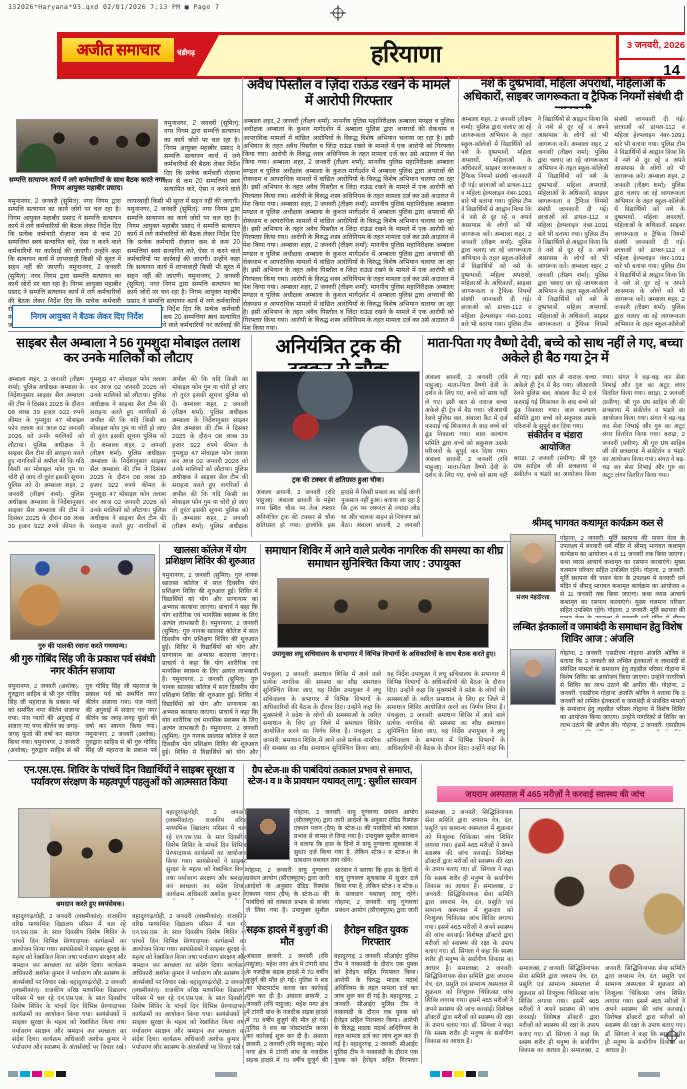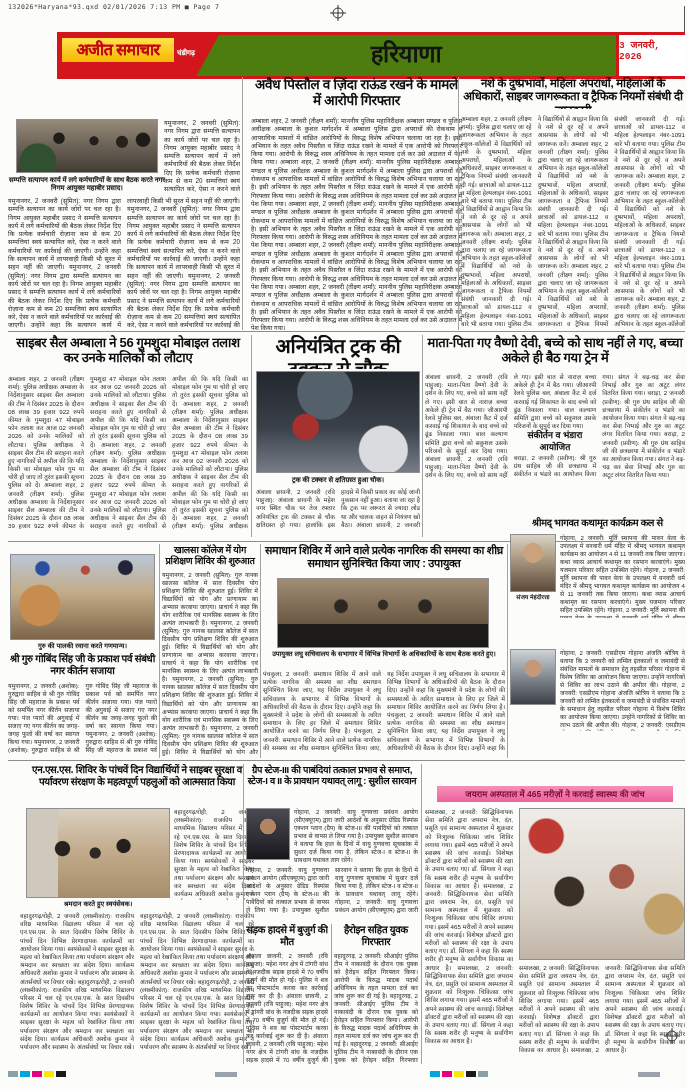--- a/index.html
+++ b/index.html
@@ -8,35 +8,35 @@
   
   .print-line{position:absolute;left:8px;top:3px;font-family:"DejaVu Sans Mono",monospace;
         font-size:6.5px;color:#3a3a3a;letter-spacing:.4px;}
   .regmark{position:absolute;}
   .black-square{position:absolute;left:672px;top:42px;width:10px;height:10px;background:#111;}
   .edge-line{position:absolute;left:684px;top:6px;width:1px;height:34px;background:#555;}
   .cmyk{position:absolute;top:1071px;display:flex;gap:2px;}
   .cmyk i{display:block;width:10px;height:6px;}
   .dash{position:absolute;top:1072px;width:22px;height:5px;background:#9aa3ab;}
   
-  .masthead{position:absolute;left:57px;top:32px;width:628px;height:41px;background:#4d7c0f;
+  .masthead{position:absolute;left:57px;top:32px;width:628px;height:41px;background:#fef9c3;
         border-top:3px solid #d3161c;border-bottom:3px solid #d3161c;overflow:hidden;}
   .mh-flag{position:absolute;left:0;top:0;width:162px;height:100%;background:#d3161c;
         clip-path:polygon(0 0,100% 0,86% 100%,0 100%);}
   .mh-logo{position:absolute;left:5px;top:3px;width:112px;height:24px;
         background:linear-gradient(180deg,#ffe34d 0%,#f7b700 100%);
         color:#c40813;font-weight:800;font-size:16px;line-height:24px;text-align:center;
         letter-spacing:-.5px;text-shadow:0 0 0 #c40813;}
   .mh-edition{position:absolute;left:120px;top:13px;color:#fff;font-size:7px;font-weight:700;}
   .mh-section{position:absolute;left:150px;right:80px;top:0;height:100%;text-align:center;
         font-size:24px;font-weight:800;color:#141414;line-height:38px;letter-spacing:-.5px;}
   .mh-datebox{position:absolute;right:0;top:0;width:66px;height:100%;background:#fff;
         border-left:3px solid #d3161c;}
-  .mh-date{color:#d3161c;font-weight:800;font-size:9.5px;text-align:left;padding-top:3px;
-        border-bottom:2.5px solid #d3161c;padding-bottom:20px;font-family:Liberation Mono, monospace;}
+  .mh-date{color:#d3161c;font-weight:800;font-size:9.5px;text-align:right;padding-top:3px;
+        border-bottom:2.5px solid #d3161c;padding-bottom:7px;}
   .mh-page{color:#111;font-weight:800;font-size:15px;text-align:right;padding:1px 5px 0 0;}
   
   .article{position:absolute;}
   .hl{font-weight:800;text-align:center;color:#0d0d0d;letter-spacing:-.3px;line-height:1.16;
         overflow:hidden;}
   .body-text{text-align:justify;color:#2b2b2b;overflow:hidden;word-break:break-word;
         line-height:1.32;}
   .cols-2{column-count:2;column-gap:6px;}
   .cols-3{column-count:3;column-gap:6px;}
   .photo{position:absolute;border:1px solid #8f8f8f;box-sizing:border-box;}
@@ -122,23 +122,24 @@
       <div class="mh-date">3 जनवरी, 2026</div>
       <div class="mh-page">14</div>
     </div>
   </div>
 
   <div class="article" style="left:8px;top:77px;width:232px;height:253px">
     <div class="photo ph-meeting1" style="left:8px;top:42px;width:142px;height:54px"></div>
     <div class="caption" style="left:0;top:99px;width:158px;height:18px;font-size:6.8px">सम्पत्ति सत्यापन कार्य में लगे कर्मचारियों के साथ बैठक करते नगर निगम आयुक्त महाबीर प्रसाद।</div>
     <div class="body-text" style="position:absolute;left:156px;top:42px;width:76px;height:74px;font-size:6.3px">यमुनानगर, 2 जनवरी (सुमित): नगर निगम द्वारा सम्पत्ति सत्यापन का कार्य जोरों पर चल रहा है। निगम आयुक्त महाबीर प्रसाद ने सम्पत्ति सत्यापन कार्य में लगे कर्मचारियों की बैठक लेकर निर्देश दिए कि प्रत्येक कर्मचारी रोज़ाना कम से कम 20 सम्पत्तियां स्वयं सत्यापित करे, ऐसा न करने वाले कर्मचारियों पर कार्रवाई की जाएगी। उन्होंने कहा कि सत्यापन कार्य में लापरवाही किसी भी सूरत में सहन नहीं की जाएगी। यमुनानगर, 2 जनवरी (सुमित): नगर निगम द्वारा सम्पत्ति सत्यापन का कार्य जोरों पर चल रहा है। निगम आयुक्त महाबीर प्रसाद ने सम्पत्ति सत्यापन कार्य में लगे कर्मचारियों की बैठक लेकर निर्देश दिए कि प्रत्येक कर्मचारी रोज़ाना कम से कम 20 सम्पत्तियां स्वयं सत्यापित करे, ऐसा न करने वाले कर्मचारियों पर कार्रवाई की जाएगी। उन्होंने कहा कि सत्यापन कार्य में लापरवाही किसी भी सूरत में सहन नहीं की जाएगी।</div>
     <div class="body-text cols-2" style="position:absolute;left:0;top:120px;width:232px;height:133px;font-size:6.3px">यमुनानगर, 2 जनवरी (सुमित): नगर निगम द्वारा सम्पत्ति सत्यापन का कार्य जोरों पर चल रहा है। निगम आयुक्त महाबीर प्रसाद ने सम्पत्ति सत्यापन कार्य में लगे कर्मचारियों की बैठक लेकर निर्देश दिए कि प्रत्येक कर्मचारी रोज़ाना कम से कम 20 सम्पत्तियां स्वयं सत्यापित करे, ऐसा न करने वाले कर्मचारियों पर कार्रवाई की जाएगी। उन्होंने कहा कि सत्यापन कार्य में लापरवाही किसी भी सूरत में सहन नहीं की जाएगी। यमुनानगर, 2 जनवरी (सुमित): नगर निगम द्वारा सम्पत्ति सत्यापन का कार्य जोरों पर चल रहा है। निगम आयुक्त महाबीर प्रसाद ने सम्पत्ति सत्यापन कार्य में लगे कर्मचारियों की बैठक लेकर निर्देश दिए कि प्रत्येक कर्मचारी रोज़ाना कम से कम 20 सम्पत्तियां स्वयं सत्यापित करे, ऐसा न करने वाले कर्मचारियों पर कार्रवाई की जाएगी। उन्होंने कहा कि सत्यापन कार्य में लापरवाही किसी भी सूरत में सहन नहीं की जाएगी। यमुनानगर, 2 जनवरी (सुमित): नगर निगम द्वारा सम्पत्ति सत्यापन का कार्य जोरों पर चल रहा है। निगम आयुक्त महाबीर प्रसाद ने सम्पत्ति सत्यापन कार्य में लगे कर्मचारियों की बैठक लेकर निर्देश दिए कि प्रत्येक कर्मचारी रोज़ाना कम से कम 20 सम्पत्तियां स्वयं सत्यापित करे, ऐसा न करने वाले कर्मचारियों पर कार्रवाई की जाएगी। उन्होंने कहा कि सत्यापन कार्य में लापरवाही किसी भी सूरत में सहन नहीं की जाएगी। यमुनानगर, 2 जनवरी (सुमित): नगर निगम द्वारा सम्पत्ति सत्यापन का कार्य जोरों पर चल रहा है। निगम आयुक्त महाबीर प्रसाद ने सम्पत्ति सत्यापन कार्य में लगे कर्मचारियों की बैठक लेकर निर्देश दिए कि प्रत्येक कर्मचारी रोज़ाना कम से कम 20 सम्पत्तियां स्वयं सत्यापित करे, ऐसा न करने वाले कर्मचारियों पर कार्रवाई की जाएगी। उन्होंने कहा कि सत्यापन कार्य में लापरवाही किसी भी सूरत में सहन नहीं की जाएगी।</div>
-  </div>
-
-  <div class="article" style="left:251px;top:77px;width:211px;height:253px">
+    <div class="note-box" style="left:4px;top:228px;width:150px;height:23px">निगम आयुक्त ने बैठक लेकर दिए निर्देश</div>
+  </div>
+
+  <div class="article" style="left:243px;top:77px;width:211px;height:253px">
     <div class="hl" style="font-size:13.5px;height:36px">अवैध पिस्तौल व ज़िंदा राऊंड रखने के मामले में आरोपी गिरफ्तार</div>
     <div class="body-text" style="position:absolute;left:0;top:40px;width:211px;height:213px;font-size:6.3px">अम्बाला शहर, 2 जनवरी (तीक्ष्ण शर्मा): माननीय पुलिस महानिरीक्षक अम्बाला मण्डल व पुलिस अधीक्षक अम्बाला के कुशल मार्गदर्शन में अम्बाला पुलिस द्वारा अपराधों की रोकथाम व आपराधिक मामलों में वांछित आरोपियों के विरुद्ध विशेष अभियान चलाया जा रहा है। इसी अभियान के तहत अवैध पिस्तौल व जिंदा राऊंड रखने के मामले में एक आरोपी को गिरफ्तार किया गया। आरोपी के विरुद्ध शस्त्र अधिनियम के तहत मामला दर्ज कर उसे अदालत में पेश किया गया। अम्बाला शहर, 2 जनवरी (तीक्ष्ण शर्मा): माननीय पुलिस महानिरीक्षक अम्बाला मण्डल व पुलिस अधीक्षक अम्बाला के कुशल मार्गदर्शन में अम्बाला पुलिस द्वारा अपराधों की रोकथाम व आपराधिक मामलों में वांछित आरोपियों के विरुद्ध विशेष अभियान चलाया जा रहा है। इसी अभियान के तहत अवैध पिस्तौल व जिंदा राऊंड रखने के मामले में एक आरोपी को गिरफ्तार किया गया। आरोपी के विरुद्ध शस्त्र अधिनियम के तहत मामला दर्ज कर उसे अदालत में पेश किया गया। अम्बाला शहर, 2 जनवरी (तीक्ष्ण शर्मा): माननीय पुलिस महानिरीक्षक अम्बाला मण्डल व पुलिस अधीक्षक अम्बाला के कुशल मार्गदर्शन में अम्बाला पुलिस द्वारा अपराधों की रोकथाम व आपराधिक मामलों में वांछित आरोपियों के विरुद्ध विशेष अभियान चलाया जा रहा है। इसी अभियान के तहत अवैध पिस्तौल व जिंदा राऊंड रखने के मामले में एक आरोपी को गिरफ्तार किया गया। आरोपी के विरुद्ध शस्त्र अधिनियम के तहत मामला दर्ज कर उसे अदालत में पेश किया गया। अम्बाला शहर, 2 जनवरी (तीक्ष्ण शर्मा): माननीय पुलिस महानिरीक्षक अम्बाला मण्डल व पुलिस अधीक्षक अम्बाला के कुशल मार्गदर्शन में अम्बाला पुलिस द्वारा अपराधों की रोकथाम व आपराधिक मामलों में वांछित आरोपियों के विरुद्ध विशेष अभियान चलाया जा रहा है। इसी अभियान के तहत अवैध पिस्तौल व जिंदा राऊंड रखने के मामले में एक आरोपी को गिरफ्तार किया गया। आरोपी के विरुद्ध शस्त्र अधिनियम के तहत मामला दर्ज कर उसे अदालत में पेश किया गया। अम्बाला शहर, 2 जनवरी (तीक्ष्ण शर्मा): माननीय पुलिस महानिरीक्षक अम्बाला मण्डल व पुलिस अधीक्षक अम्बाला के कुशल मार्गदर्शन में अम्बाला पुलिस द्वारा अपराधों की रोकथाम व आपराधिक मामलों में वांछित आरोपियों के विरुद्ध विशेष अभियान चलाया जा रहा है। इसी अभियान के तहत अवैध पिस्तौल व जिंदा राऊंड रखने के मामले में एक आरोपी को गिरफ्तार किया गया। आरोपी के विरुद्ध शस्त्र अधिनियम के तहत मामला दर्ज कर उसे अदालत में पेश किया गया।</div>
   </div>
 
   <div class="article" style="left:461px;top:77px;width:224px;height:253px">
     <div class="hl" style="font-size:11.5px;height:32px">नशे के दुष्प्रभावों, महिला अपराधों, महिलाओं के अधिकारों, साइबर जागरूकता व ट्रैफिक नियमों संबंधी दी जानकारी</div>
     <div class="body-text cols-3" style="position:absolute;left:0;top:38px;width:224px;height:215px;font-size:6.2px">अम्बाला शहर, 2 जनवरी (तीक्ष्ण शर्मा): पुलिस द्वारा चलाए जा रहे जागरूकता अभियान के तहत स्कूल-कॉलेजों में विद्यार्थियों को नशे के दुष्प्रभावों, महिला अपराधों, महिलाओं के अधिकारों, साइबर जागरूकता व ट्रैफिक नियमों संबंधी जानकारी दी गई। छात्राओं को डायल-112 व महिला हेल्पलाइन नंबर-1091 बारे भी बताया गया। पुलिस टीम ने विद्यार्थियों से आह्वान किया कि वे नशे से दूर रहें व अपने आसपास के लोगों को भी जागरूक करें। अम्बाला शहर, 2 जनवरी (तीक्ष्ण शर्मा): पुलिस द्वारा चलाए जा रहे जागरूकता अभियान के तहत स्कूल-कॉलेजों में विद्यार्थियों को नशे के दुष्प्रभावों, महिला अपराधों, महिलाओं के अधिकारों, साइबर जागरूकता व ट्रैफिक नियमों संबंधी जानकारी दी गई। छात्राओं को डायल-112 व महिला हेल्पलाइन नंबर-1091 बारे भी बताया गया। पुलिस टीम ने विद्यार्थियों से आह्वान किया कि वे नशे से दूर रहें व अपने आसपास के लोगों को भी जागरूक करें। अम्बाला शहर, 2 जनवरी (तीक्ष्ण शर्मा): पुलिस द्वारा चलाए जा रहे जागरूकता अभियान के तहत स्कूल-कॉलेजों में विद्यार्थियों को नशे के दुष्प्रभावों, महिला अपराधों, महिलाओं के अधिकारों, साइबर जागरूकता व ट्रैफिक नियमों संबंधी जानकारी दी गई। छात्राओं को डायल-112 व महिला हेल्पलाइन नंबर-1091 बारे भी बताया गया। पुलिस टीम ने विद्यार्थियों से आह्वान किया कि वे नशे से दूर रहें व अपने आसपास के लोगों को भी जागरूक करें। अम्बाला शहर, 2 जनवरी (तीक्ष्ण शर्मा): पुलिस द्वारा चलाए जा रहे जागरूकता अभियान के तहत स्कूल-कॉलेजों में विद्यार्थियों को नशे के दुष्प्रभावों, महिला अपराधों, महिलाओं के अधिकारों, साइबर जागरूकता व ट्रैफिक नियमों संबंधी जानकारी दी गई। छात्राओं को डायल-112 व महिला हेल्पलाइन नंबर-1091 बारे भी बताया गया। पुलिस टीम ने विद्यार्थियों से आह्वान किया कि वे नशे से दूर रहें व अपने आसपास के लोगों को भी जागरूक करें। अम्बाला शहर, 2 जनवरी (तीक्ष्ण शर्मा): पुलिस द्वारा चलाए जा रहे जागरूकता अभियान के तहत स्कूल-कॉलेजों में विद्यार्थियों को नशे के दुष्प्रभावों, महिला अपराधों, महिलाओं के अधिकारों, साइबर जागरूकता व ट्रैफिक नियमों संबंधी जानकारी दी गई। छात्राओं को डायल-112 व महिला हेल्पलाइन नंबर-1091 बारे भी बताया गया। पुलिस टीम ने विद्यार्थियों से आह्वान किया कि वे नशे से दूर रहें व अपने आसपास के लोगों को भी जागरूक करें। अम्बाला शहर, 2 जनवरी (तीक्ष्ण शर्मा): पुलिस द्वारा चलाए जा रहे जागरूकता अभियान के तहत स्कूल-कॉलेजों में विद्यार्थियों को नशे के दुष्प्रभावों, महिला अपराधों, महिलाओं के अधिकारों, साइबर जागरूकता व ट्रैफिक नियमों संबंधी जानकारी दी गई। छात्राओं को डायल-112 व महिला हेल्पलाइन नंबर-1091 बारे भी बताया गया। पुलिस टीम ने विद्यार्थियों से आह्वान किया कि वे नशे से दूर रहें व अपने आसपास के लोगों को भी जागरूक करें।</div>
   </div>
 
   <div class="divider-v" style="left:242px;top:77px;height:253px"></div>
@@ -188,30 +189,31 @@
     <div class="caption" style="left:0;top:106px;width:242px;height:17px;font-size:6.7px">उपायुक्त लघु सचिवालय के सभागार में विभिन्न विभागों के अधिकारियों के साथ बैठक करते हुए।</div>
     <div class="body-text cols-2" style="position:absolute;left:0;top:126px;width:242px;height:88px;font-size:6.2px">पंचकूला, 2 जनवरी: समाधान शिविर में आने वाले प्रत्येक नागरिक की समस्या का शीघ्र समाधान सुनिश्चित किया जाए, यह निर्देश उपायुक्त ने लघु सचिवालय के सभागार में विभिन्न विभागों के अधिकारियों की बैठक के दौरान दिए। उन्होंने कहा कि मुख्यमंत्री ने प्रदेश के लोगों की समस्याओं के त्वरित समाधान के लिए हर जिले में समाधान शिविर आयोजित करने का निर्णय लिया है। पंचकूला, 2 जनवरी: समाधान शिविर में आने वाले प्रत्येक नागरिक की समस्या का शीघ्र समाधान सुनिश्चित किया जाए, यह निर्देश उपायुक्त ने लघु सचिवालय के सभागार में विभिन्न विभागों के अधिकारियों की बैठक के दौरान दिए। उन्होंने कहा कि मुख्यमंत्री ने प्रदेश के लोगों की समस्याओं के त्वरित समाधान के लिए हर जिले में समाधान शिविर आयोजित करने का निर्णय लिया है। पंचकूला, 2 जनवरी: समाधान शिविर में आने वाले प्रत्येक नागरिक की समस्या का शीघ्र समाधान सुनिश्चित किया जाए, यह निर्देश उपायुक्त ने लघु सचिवालय के सभागार में विभिन्न विभागों के अधिकारियों की बैठक के दौरान दिए। उन्होंने कहा कि मुख्यमंत्री ने प्रदेश के लोगों की समस्याओं के त्वरित समाधान के लिए हर जिले में समाधान शिविर आयोजित करने का निर्णय लिया है।</div>
   </div>
 
   <div class="article" style="left:510px;top:517px;width:175px;height:214px">
     <div class="hl" style="font-size:9.8px;height:14px;white-space:nowrap">श्रीमद् भागवत कथामृत कार्यक्रम कल से</div>
     <div class="photo ph-man" style="left:0;top:17px;width:46px;height:58px"></div>
     <div class="caption" style="left:0;top:77px;width:46px;height:8px;font-size:6px">संजय मेहंदीरत्ता</div>
     <div class="body-text" style="position:absolute;left:50px;top:17px;width:125px;height:84px;font-size:6.1px">गोहाना, 2 जनवरी: मूर्ति स्थापना की पावन बेला के उपलक्ष्य में बनवारी धर्म मंदिर में श्रीमद् भागवत कथामृत कार्यक्रम का आयोजन 4 से 11 जनवरी तक किया जाएगा। कथा व्यास आचार्य कथामृत का रसपान करवाएंगे। मुख्य यजमान परिवार सहित उपस्थित रहेंगे। गोहाना, 2 जनवरी: मूर्ति स्थापना की पावन बेला के उपलक्ष्य में बनवारी धर्म मंदिर में श्रीमद् भागवत कथामृत कार्यक्रम का आयोजन 4 से 11 जनवरी तक किया जाएगा। कथा व्यास आचार्य कथामृत का रसपान करवाएंगे। मुख्य यजमान परिवार सहित उपस्थित रहेंगे। गोहाना, 2 जनवरी: मूर्ति स्थापना की पावन बेला के उपलक्ष्य में बनवारी धर्म मंदिर में श्रीमद् भागवत कथामृत कार्यक्रम का आयोजन 4 से 11 जनवरी तक किया जाएगा। कथा व्यास आचार्य कथामृत का रसपान करवाएंगे। मुख्य यजमान परिवार सहित उपस्थित रहेंगे।</div>
 
+    <div class="hl" style="position:absolute;left:0;top:104px;width:175px;font-size:10px;height:26px">लम्बित इंतकालों व जमाबंदी के समाधान हेतु विशेष शिविर आज : अंजलि</div>
     <div class="photo ph-woman" style="left:0;top:132px;width:46px;height:56px"></div>
     <div class="body-text" style="position:absolute;left:50px;top:132px;width:125px;height:82px;font-size:6.1px">गोहाना, 2 जनवरी: एसडीएम गोहाना अंजलि श्रोत्रिय ने बताया कि 3 जनवरी को लम्बित इंतकालों व जमाबंदी से संबंधित मामलों के समाधान हेतु तहसील परिसर गोहाना में विशेष शिविर का आयोजन किया जाएगा। उन्होंने नागरिकों से शिविर का लाभ उठाने की अपील की। गोहाना, 2 जनवरी: एसडीएम गोहाना अंजलि श्रोत्रिय ने बताया कि 3 जनवरी को लम्बित इंतकालों व जमाबंदी से संबंधित मामलों के समाधान हेतु तहसील परिसर गोहाना में विशेष शिविर का आयोजन किया जाएगा। उन्होंने नागरिकों से शिविर का लाभ उठाने की अपील की। गोहाना, 2 जनवरी: एसडीएम गोहाना अंजलि श्रोत्रिय ने बताया कि 3 जनवरी को लम्बित इंतकालों व जमाबंदी से संबंधित मामलों के समाधान हेतु तहसील परिसर गोहाना में विशेष शिविर का आयोजन किया जाएगा। उन्होंने नागरिकों से शिविर का लाभ उठाने की अपील की।</div>
   </div>
 
   <div class="divider-v" style="left:159px;top:544px;height:214px"></div>
   <div class="divider-v" style="left:260px;top:544px;height:214px"></div>
   <div class="divider-v" style="left:507px;top:544px;height:214px"></div>
   <div class="rule-h" style="left:8px;top:760px;width:677px"></div>
 
-  <div class="article" style="left:20px;top:764px;width:234px;height:300px">
+  <div class="article" style="left:12px;top:764px;width:234px;height:300px">
     <div class="hl" style="font-size:10px;height:40px">एन.एस.एस. शिविर के पांचवें दिन विद्यार्थियों ने साइबर सुरक्षा व पर्यावरण संरक्षण के महत्वपूर्ण पहलुओं को आत्मसात किया</div>
     <div class="photo ph-nss" style="left:6px;top:44px;width:144px;height:90px"></div>
     <div class="body-text" style="position:absolute;left:154px;top:44px;width:80px;height:92px;font-size:6.2px">बहादुरगढ़/रोही, 2 जनवरी (लख्मीकांत): राजकीय वरिष्ठ माध्यमिक विद्यालय परिसर में चल रहे एन.एस.एस. के सात दिवसीय विशेष शिविर के पांचवें दिन विभिन्न प्रेरणादायक कार्यक्रमों का आयोजन किया गया। स्वयंसेवकों ने साइबर सुरक्षा के महत्व को रेखांकित किया तथा पर्यावरण संरक्षण और श्रमदान कर स्वच्छता का संदेश दिया। कार्यक्रम अधिकारी अशोक कुमार ने पर्यावरण और स्वास्थ्य के अंतर्संबंधों पर विचार रखे। बहादुरगढ़/रोही, 2 जनवरी (लख्मीकांत): राजकीय वरिष्ठ माध्यमिक विद्यालय परिसर में चल रहे एन.एस.एस. के सात दिवसीय विशेष शिविर के पांचवें दिन विभिन्न प्रेरणादायक कार्यक्रमों का आयोजन किया गया। स्वयंसेवकों ने साइबर सुरक्षा के महत्व को रेखांकित किया तथा पर्यावरण संरक्षण और श्रमदान कर स्वच्छता का संदेश दिया। कार्यक्रम अधिकारी अशोक कुमार ने पर्यावरण और स्वास्थ्य के अंतर्संबंधों पर विचार रखे।</div>
     <div class="caption" style="left:0;top:136px;width:156px;height:9px;font-size:6.7px">श्रमदान करते हुए स्वयंसेवक।</div>
     <div class="body-text cols-2" style="position:absolute;left:0;top:148px;width:234px;height:152px;font-size:6.2px">बहादुरगढ़/रोही, 2 जनवरी (लख्मीकांत): राजकीय वरिष्ठ माध्यमिक विद्यालय परिसर में चल रहे एन.एस.एस. के सात दिवसीय विशेष शिविर के पांचवें दिन विभिन्न प्रेरणादायक कार्यक्रमों का आयोजन किया गया। स्वयंसेवकों ने साइबर सुरक्षा के महत्व को रेखांकित किया तथा पर्यावरण संरक्षण और श्रमदान कर स्वच्छता का संदेश दिया। कार्यक्रम अधिकारी अशोक कुमार ने पर्यावरण और स्वास्थ्य के अंतर्संबंधों पर विचार रखे। बहादुरगढ़/रोही, 2 जनवरी (लख्मीकांत): राजकीय वरिष्ठ माध्यमिक विद्यालय परिसर में चल रहे एन.एस.एस. के सात दिवसीय विशेष शिविर के पांचवें दिन विभिन्न प्रेरणादायक कार्यक्रमों का आयोजन किया गया। स्वयंसेवकों ने साइबर सुरक्षा के महत्व को रेखांकित किया तथा पर्यावरण संरक्षण और श्रमदान कर स्वच्छता का संदेश दिया। कार्यक्रम अधिकारी अशोक कुमार ने पर्यावरण और स्वास्थ्य के अंतर्संबंधों पर विचार रखे। बहादुरगढ़/रोही, 2 जनवरी (लख्मीकांत): राजकीय वरिष्ठ माध्यमिक विद्यालय परिसर में चल रहे एन.एस.एस. के सात दिवसीय विशेष शिविर के पांचवें दिन विभिन्न प्रेरणादायक कार्यक्रमों का आयोजन किया गया। स्वयंसेवकों ने साइबर सुरक्षा के महत्व को रेखांकित किया तथा पर्यावरण संरक्षण और श्रमदान कर स्वच्छता का संदेश दिया। कार्यक्रम अधिकारी अशोक कुमार ने पर्यावरण और स्वास्थ्य के अंतर्संबंधों पर विचार रखे। बहादुरगढ़/रोही, 2 जनवरी (लख्मीकांत): राजकीय वरिष्ठ माध्यमिक विद्यालय परिसर में चल रहे एन.एस.एस. के सात दिवसीय विशेष शिविर के पांचवें दिन विभिन्न प्रेरणादायक कार्यक्रमों का आयोजन किया गया। स्वयंसेवकों ने साइबर सुरक्षा के महत्व को रेखांकित किया तथा पर्यावरण संरक्षण और श्रमदान कर स्वच्छता का संदेश दिया। कार्यक्रम अधिकारी अशोक कुमार ने पर्यावरण और स्वास्थ्य के अंतर्संबंधों पर विचार रखे।</div>
   </div>
 
   <div class="article" style="left:246px;top:764px;width:172px;height:156px">
     <div class="hl" style="font-size:9.5px;height:40px">ग्रैप स्टेज-III की पाबंदियां तत्काल प्रभाव से समाप्त, स्टेज-I व II के प्रावधान यथावत् लागू : सुशील सारवान</div>
     <div class="photo ph-grapman" style="left:0;top:44px;width:44px;height:52px"></div>

